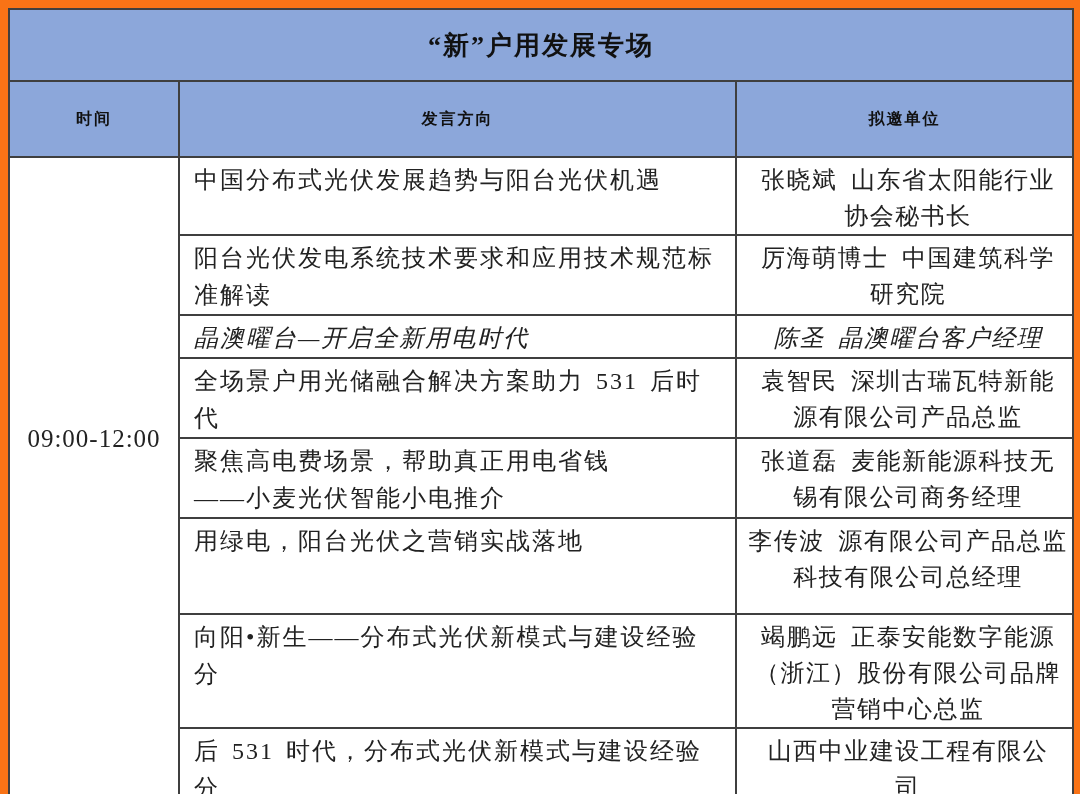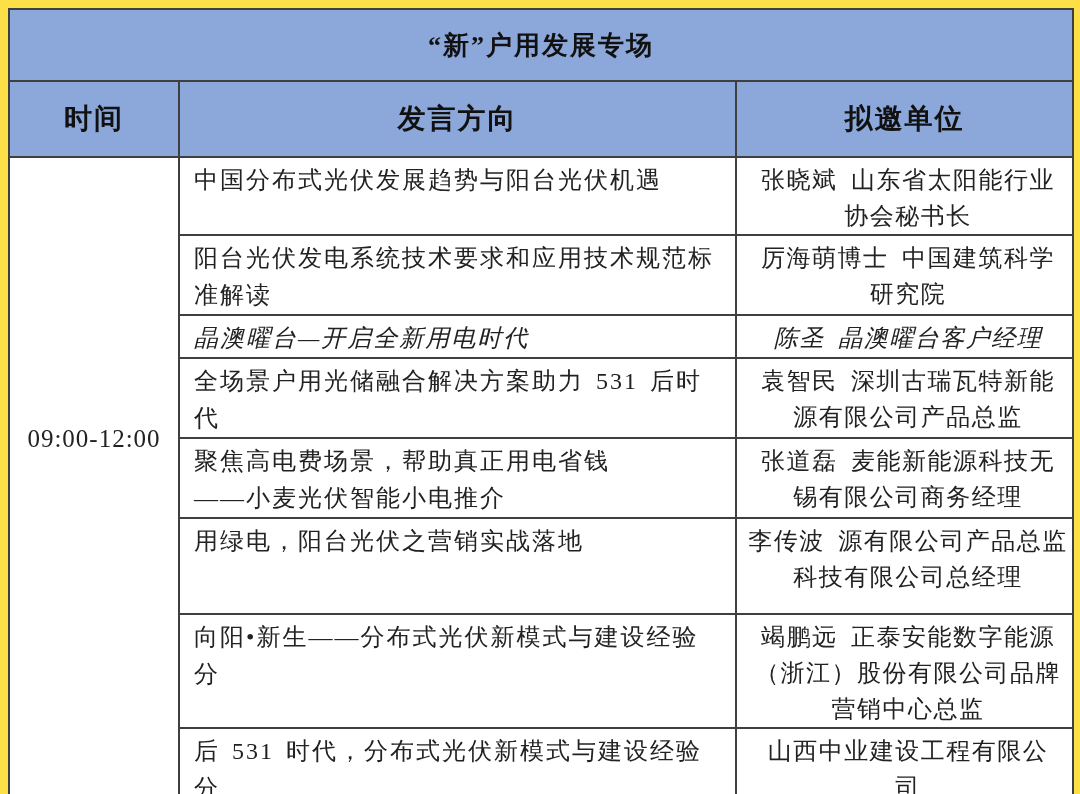--- a/index.html
+++ b/index.html
@@ -6,21 +6,21 @@
     --header-bg:#8CA7DA;
     --border:#3f3f3f;
     --text:#222222;
   }
   html,body{margin:0;padding:0;background:#ffffff;}
   body{
     width:1080px;height:794px;overflow:hidden;
     font-family:"Liberation Serif","DejaVu Serif",serif;
     color:var(--text);
   }
-  .page{position:relative;width:1080px;height:794px;background:#fde047;}
+  .page{position:relative;width:1080px;height:794px;background:#f97316;}
   table.schedule{
     position:absolute;left:8px;top:8px;width:1064px;
     border-collapse:collapse;table-layout:fixed;
     background:#ffffff;
   }
   table.schedule td{
     border:2px solid var(--border);
     overflow:hidden;
   }
   col.c-time{width:170px;}
@@ -28,21 +28,21 @@
   col.c-speaker{width:337px;}
 
   td.title-cell{
     height:68px;background:var(--header-bg);
     text-align:center;vertical-align:middle;
     font-weight:bold;font-size:26px;letter-spacing:2px;color:#111;
   }
   tr.head-row td{
     height:72px;background:var(--header-bg);
     text-align:center;vertical-align:middle;
-    font-weight:bold;font-size:28px;letter-spacing:2px;color:#111;
+    font-weight:bold;font-size:16px;letter-spacing:2px;color:#111;
   }
   td.time-cell{
     text-align:center;vertical-align:middle;
     font-size:25px;letter-spacing:1px;
     padding-bottom:125px;background:#ffffff;
   }
   td.topic-cell{
     vertical-align:top;text-align:left;
     padding:4px 12px 0 14px;
     font-size:24px;line-height:37px;letter-spacing:2px;

